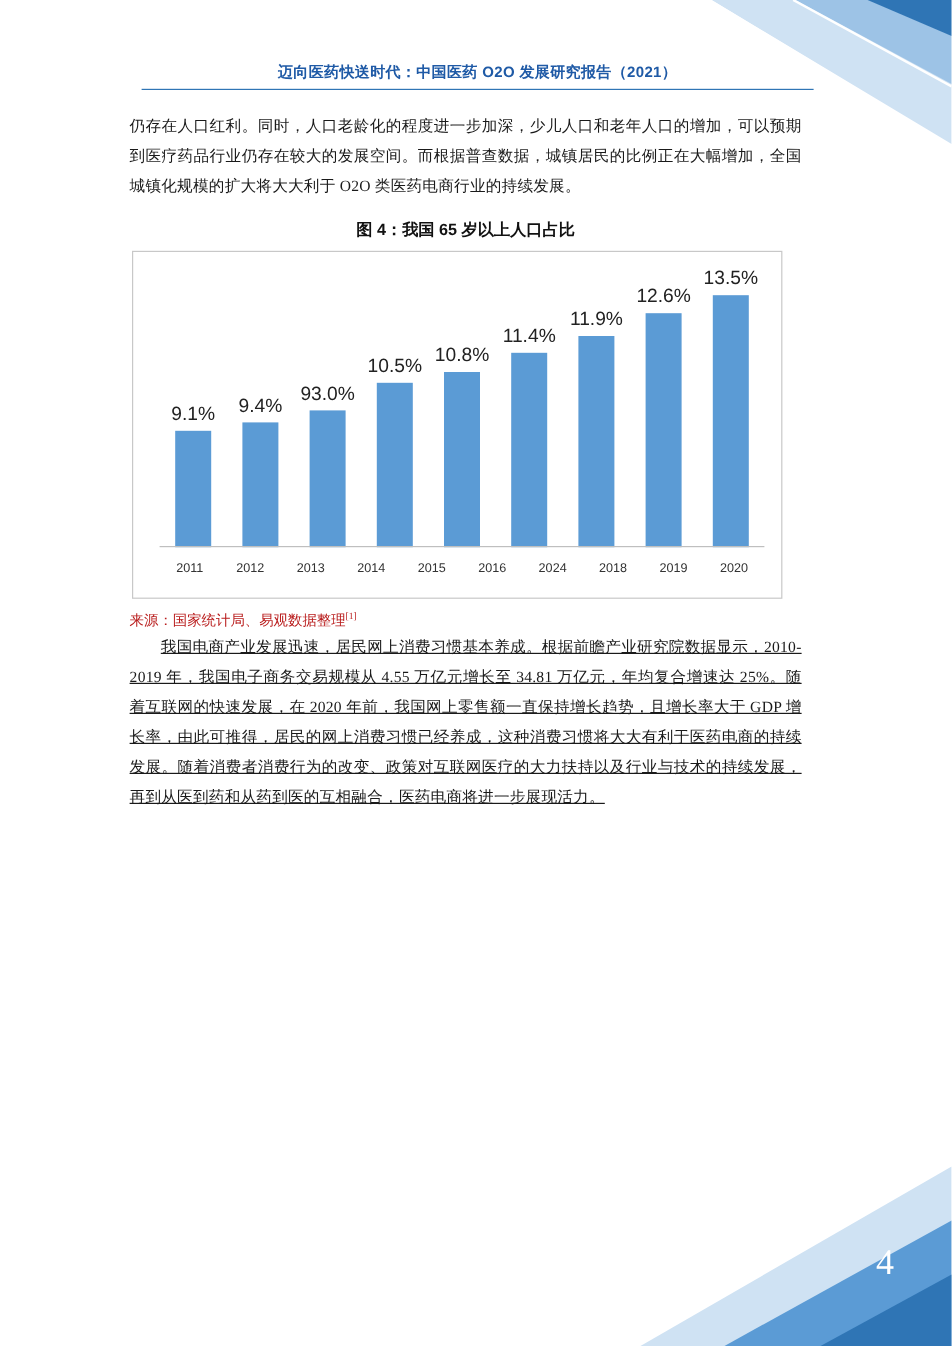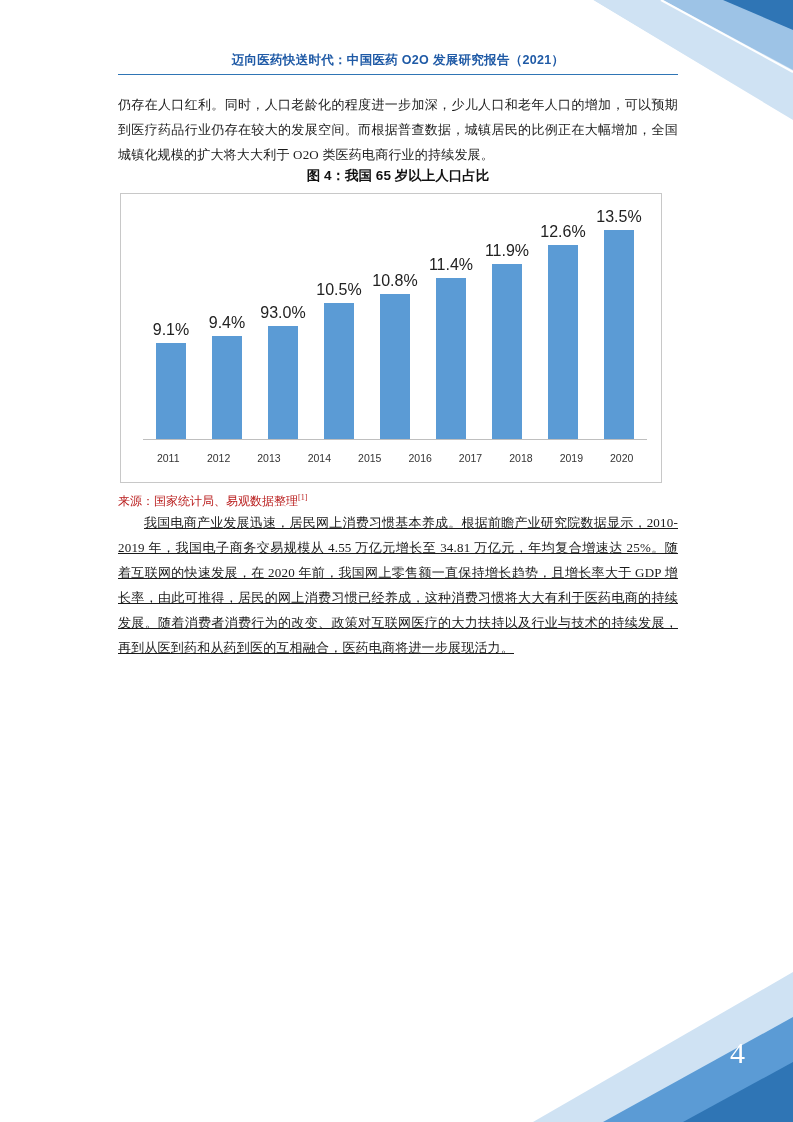--- a/index.html
+++ b/index.html
@@ -58,39 +58,40 @@
   .header-rule {
     margin-top: 5px;
     border-bottom: 1.6px solid #2f75b5;
     width: 100%;
   }
 
   
   .content {
     position: absolute;
     top: 92px;
-    left: 118px;
+    left: 108px;
     width: 560px;
   }
   p.para {
     margin: 0 0 0 0;
     font-size: 13px;
     line-height: 25px;
     color: #1a1a1a;
     text-align: justify;
     text-justify: inter-ideograph;
     letter-spacing: 0.2px;
   }
   p.indent {
     text-indent: 26px;
     text-decoration: underline;
   }
 
   
   .fig-title {
+    margin-top: 16px;
     text-align: center;
     font-size: 13.5px;
     font-weight: bold;
     color: #111;
     font-family: "Liberation Sans", sans-serif;
   }
   .chart-box {
     margin-top: 8px;
     width: 540px;
     margin-left: 2px;
@@ -263,21 +264,21 @@
         <div class="axis-line"></div>
       </div>
 
       <div class="xaxis">
         <div class="xtick">2011</div>
         <div class="xtick">2012</div>
         <div class="xtick">2013</div>
         <div class="xtick">2014</div>
         <div class="xtick">2015</div>
         <div class="xtick">2016</div>
-        <div class="xtick">2017</div>
+        <div class="xtick">2024</div>
         <div class="xtick">2018</div>
         <div class="xtick">2019</div>
         <div class="xtick">2020</div>
       </div>
     </div>
 
     <div class="source">
       <span>来源：国家统计局、易观数据整理</span><sup>[1]</sup>
     </div>
 

